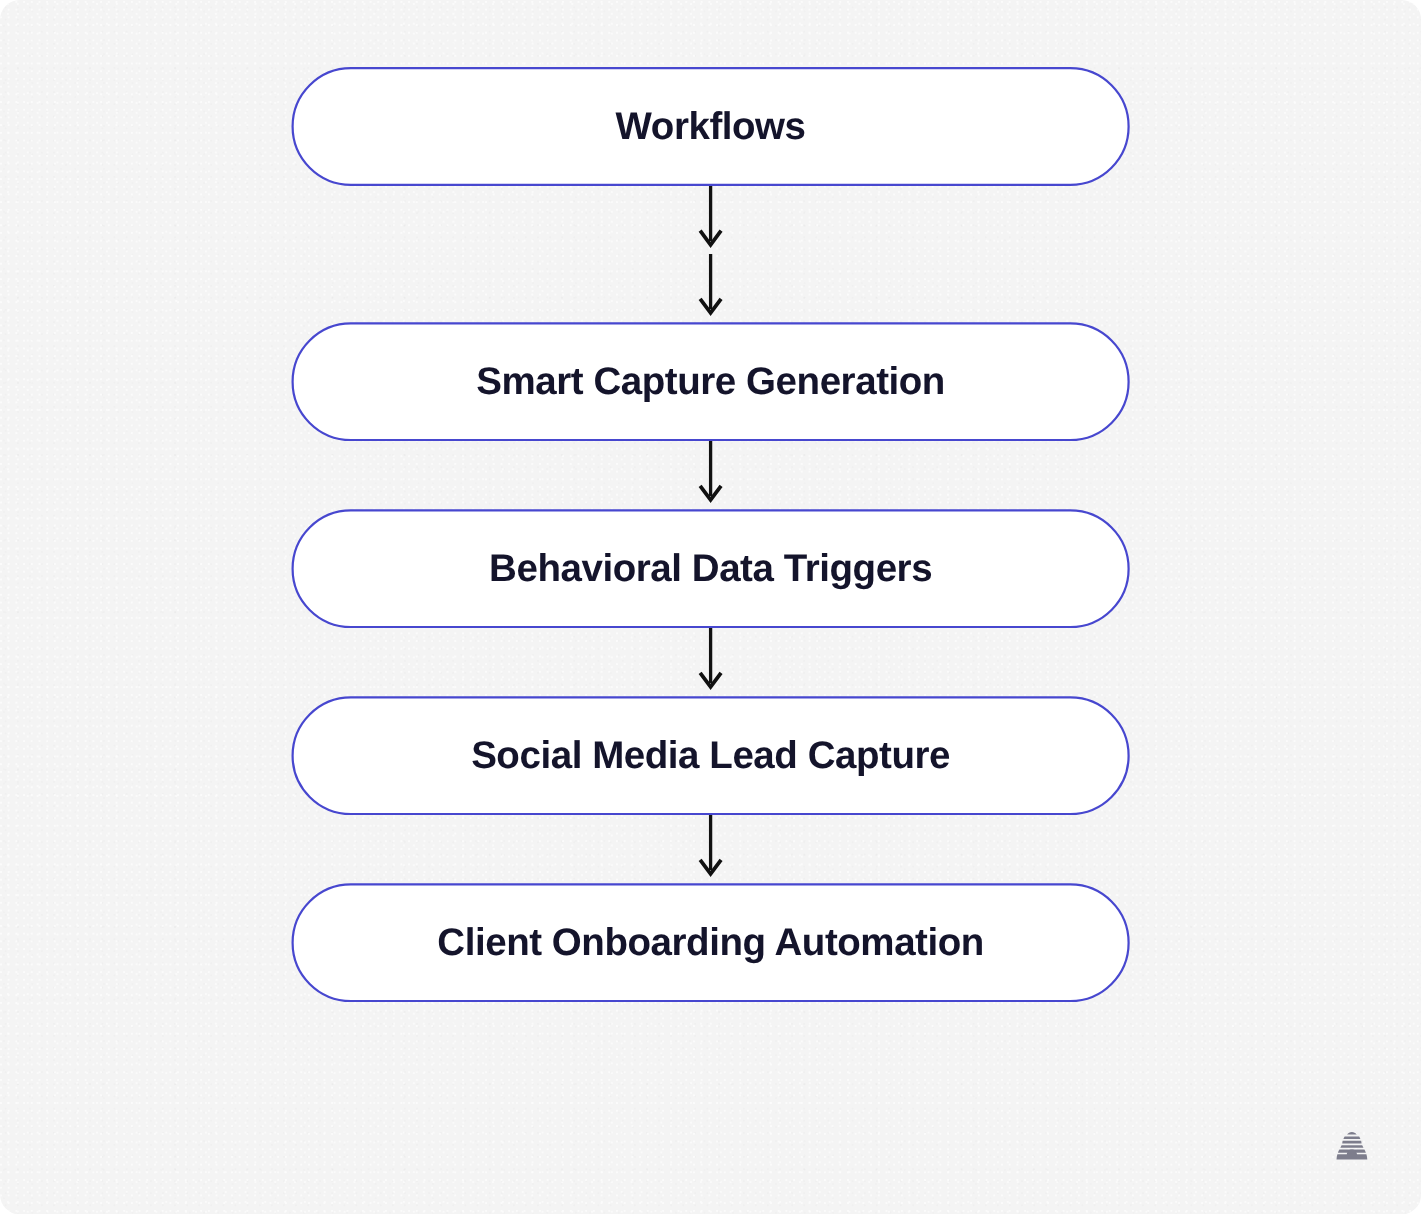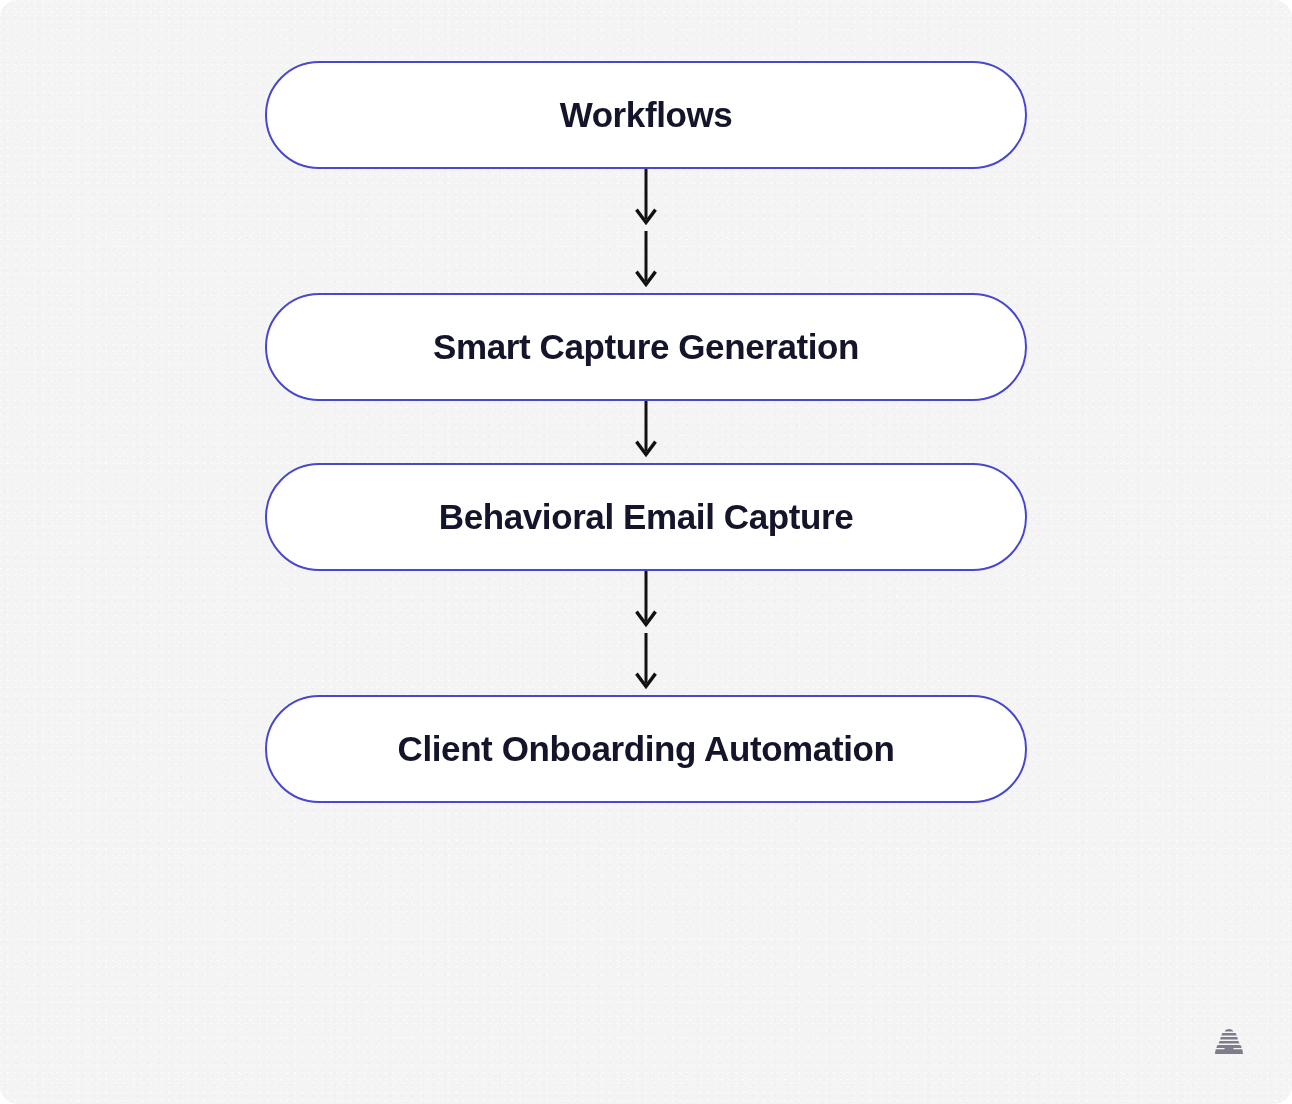--- a/index.html
+++ b/index.html
@@ -120,30 +120,33 @@
     </div>
 
     <div class="connector">
       <svg width="26" height="62" viewBox="0 0 26 62" aria-hidden="true">
         <line x1="13" y1="0" x2="13" y2="50" stroke="#111111" stroke-width="3"></line>
         <path d="M4.5 42 L13 53.5 L21.5 42" fill="none" stroke="#111111" stroke-width="3.4" stroke-linecap="square" stroke-linejoin="miter"></path>
       </svg>
     </div>
 
     <div class="node">
-      <span class="node-label">Behavioral Email Capture</span>
+      <span class="node-label">Behavioral Data Triggers</span>
     </div>
 
     <div class="connector">
       <svg width="26" height="62" viewBox="0 0 26 62" aria-hidden="true">
         <line x1="13" y1="0" x2="13" y2="50" stroke="#111111" stroke-width="3"></line>
         <path d="M4.5 42 L13 53.5 L21.5 42" fill="none" stroke="#111111" stroke-width="3.4" stroke-linecap="square" stroke-linejoin="miter"></path>
       </svg>
     </div>
 
+    <div class="node">
+      <span class="node-label">Social Media Lead Capture</span>
+    </div>
 
     <div class="connector">
       <svg width="26" height="62" viewBox="0 0 26 62" aria-hidden="true">
         <line x1="13" y1="0" x2="13" y2="50" stroke="#111111" stroke-width="3"></line>
         <path d="M4.5 42 L13 53.5 L21.5 42" fill="none" stroke="#111111" stroke-width="3.4" stroke-linecap="square" stroke-linejoin="miter"></path>
       </svg>
     </div>
 
     <div class="node">
       <span class="node-label">Client Onboarding Automation</span>

